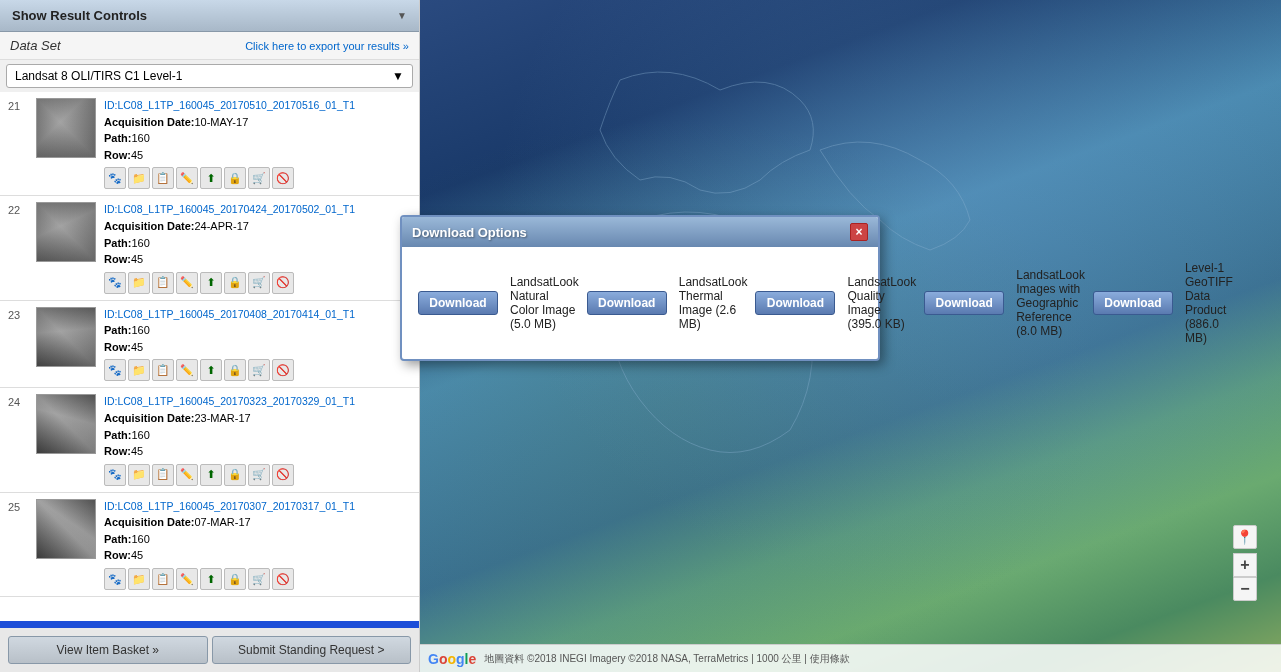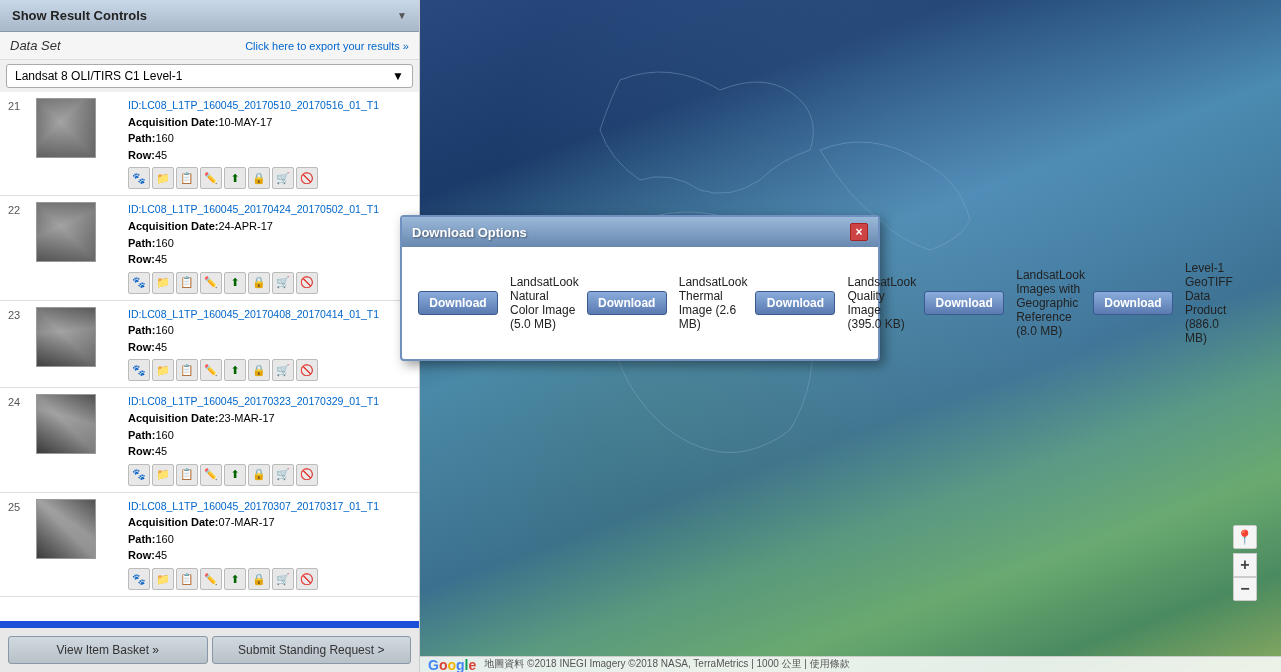--- a/index.html
+++ b/index.html
@@ -23,23 +23,24 @@
         radial-gradient(ellipse at 60% 30%, rgba(100,150,200,0.3) 0%, transparent 60%),
         radial-gradient(ellipse at 30% 60%, rgba(80,130,80,0.2) 0%, transparent 50%);
     }
 
     
     .google-bar {
       position: absolute;
       bottom: 0;
       left: 420px;
       right: 0;
-      height: 16px;
+      height: 28px;
       background: rgba(255,255,255,0.85);
       display: flex;
+      align-items: center;
       padding: 0 8px;
       font-size: 11px;
       color: #333;
       border-top: 1px solid #ccc;
     }
 
     .google-logo {
       font-size: 14px;
       font-weight: bold;
       color: #4285F4;
@@ -197,21 +198,20 @@
       content: '';
       position: absolute;
       inset: 0;
       background: linear-gradient(45deg, rgba(0,0,0,0.3) 0%, rgba(255,255,255,0.1) 50%, rgba(0,0,0,0.2) 100%);
     }
 
     .result-info {
       flex: 1;
       font-size: 11px;
       line-height: 1.5;
-      margin-left: 24px;
     }
 
     .result-id {
       color: #0066cc;
       font-size: 10.5px;
       word-break: break-all;
     }
 
     .result-actions {
       display: flex;

